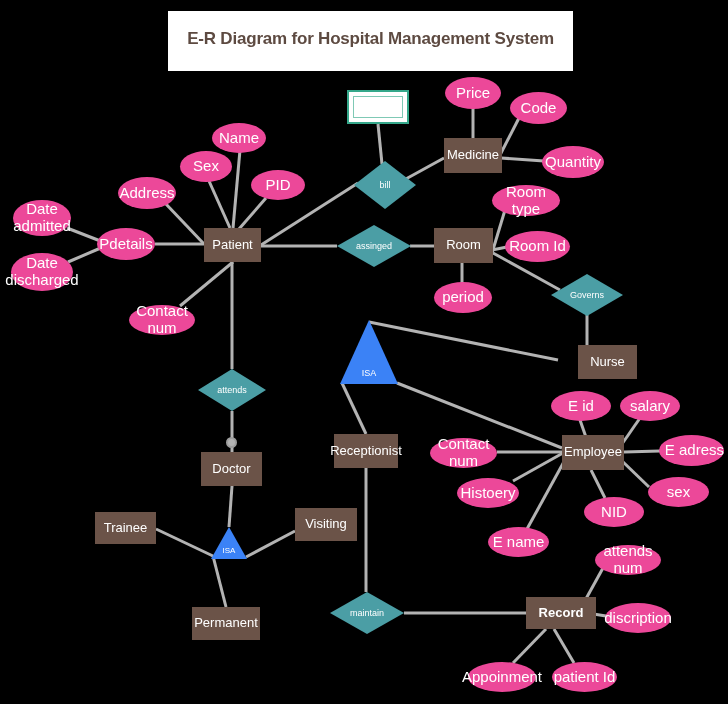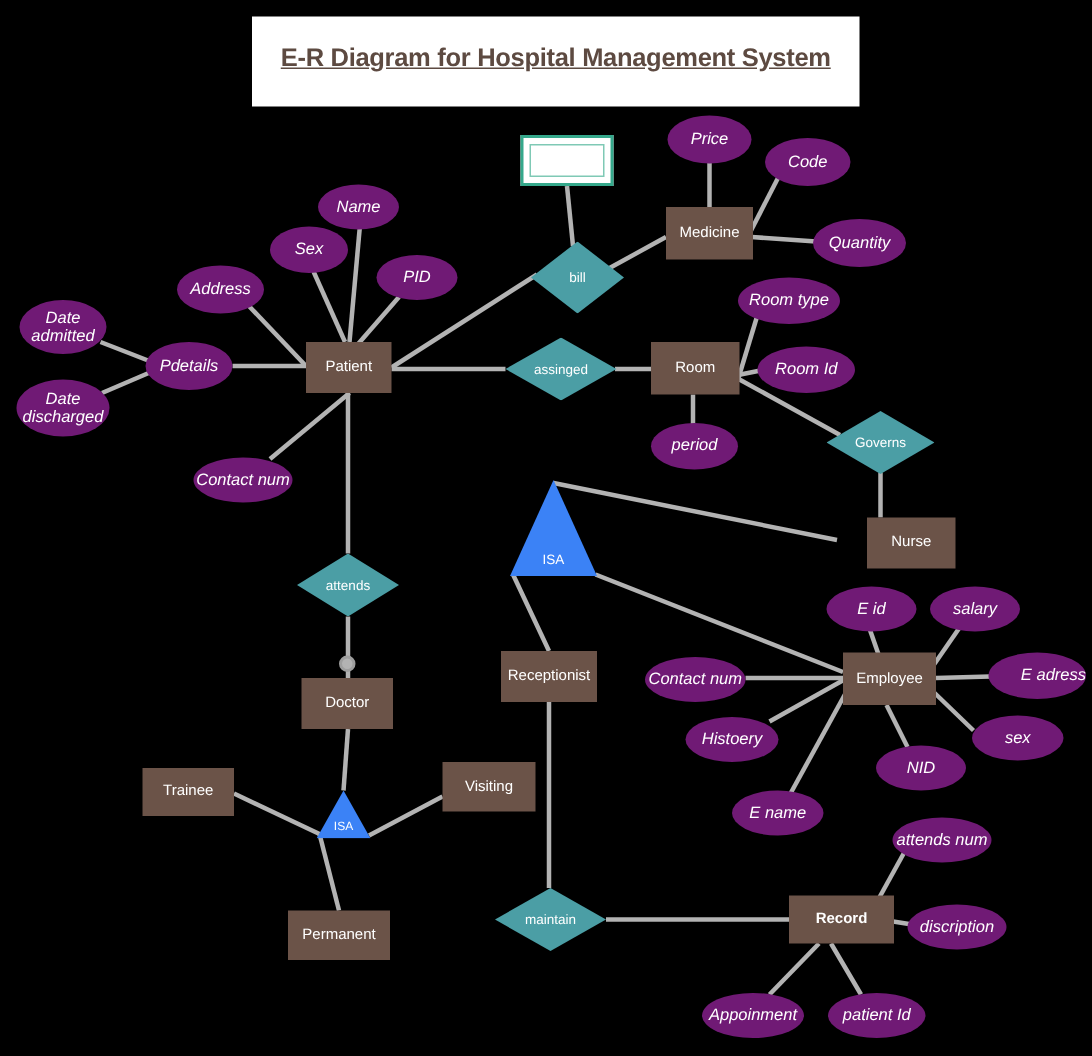--- a/index.html
+++ b/index.html
@@ -40,33 +40,31 @@
     align-items: flex-start;
     justify-content: center;
   }
   .title-text {
     color: #5d4a41;
     font-weight: bold;
     font-size: 17px;
     letter-spacing: -0.2px;
     padding-top: 18px;
     white-space: nowrap;
-    text-decoration: underline;
   }
   
   .entity {
     background: #6b5348;
-    font-size: 10px;
+    font-size: 13px;
   }
   
   .attribute {
-    background: #701a75;
+    background: #ec4899;
     border-radius: 50%;
-    font-size: 11px;
-    font-style: italic;
+    font-size: 15px;
   }
   
   .relationship {
     background: #4b9ea5;
     font-size: 9px;
     clip-path: polygon(50% 0%, 100% 50%, 50% 100%, 0% 50%);
   }
   
   .isa {
     background: #3b82f6;

